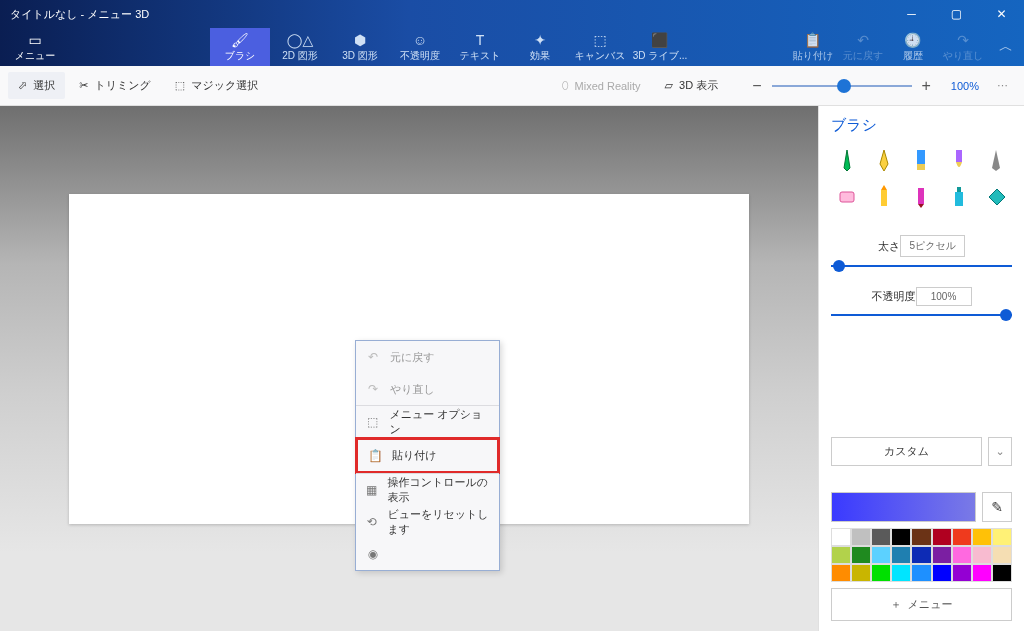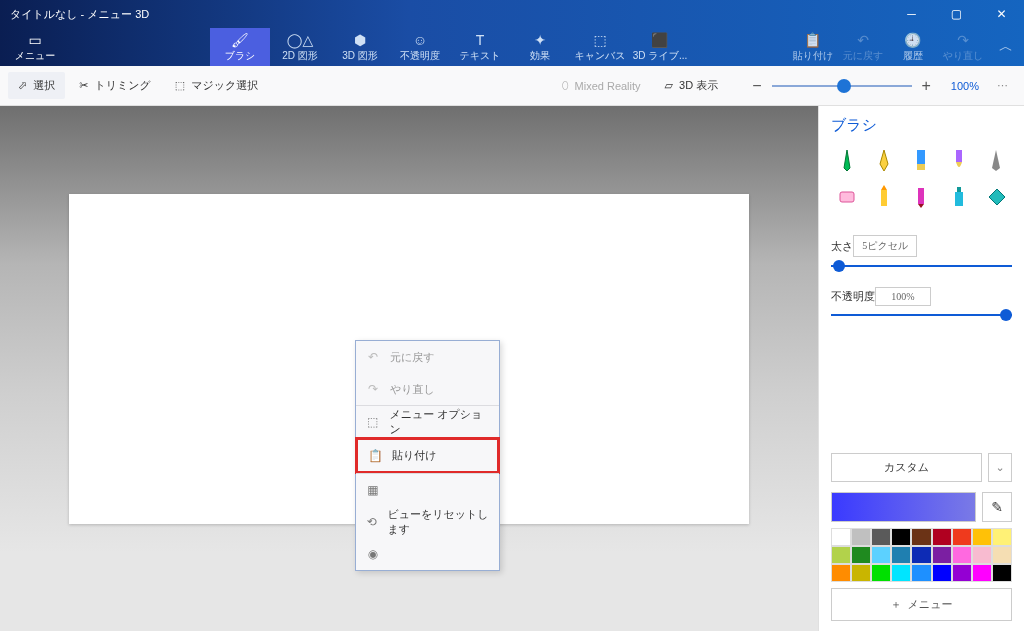--- a/index.html
+++ b/index.html
@@ -38,28 +38,28 @@
 .ctx-item .ci { width: 14px; text-align: center; font-size: 12px; color:#777;}
 .ctx-item.dim .ci { color:#bbb; }
 .ctx-sep { height: 1px; background: #dcdce0; margin: 0 0; }
 .ctx-hl { border: 3px solid #e02a2a; margin: -1px; }
 .ctx-hl .ctx-item{height:31px;}
 
 .side { width: 206px; border-left: 1px solid #e0e0e0; background: #fff; display: flex; flex-direction: column; padding: 10px 12px; font-size: 12px; color: #333; overflow:hidden;}
 .side h3 { font-size: 15px; color: #0e5bd6; font-weight: 500; margin-bottom: 10px; }
 .brush-grid { display: grid; grid-template-columns: repeat(5, 1fr); gap: 6px; margin-bottom: 18px; }
 .brush-cell { height: 30px; display: flex; align-items: center; justify-content: center; font-size: 20px; }
-.slider-row { font-size: 11px; margin: 6px 0 2px; display:flex; justify-content:flex-start; align-items:center;}
-.val-box { border: 1px solid #ccc; font-size: 10px; padding: 3px 8px; color:#666; min-width:56px; text-align:center;font-family:Liberation Serif, serif;}
+.slider-row { font-size: 11px; margin: 6px 0 2px; display:flex; justify-content:center; align-items:center;}
+.val-box { border: 1px solid #ccc; font-size: 10px; padding: 3px 8px; color:#666; min-width:56px; text-align:center;}
 .slider { width: 100%; height: 2px; background: #0e5bd6; position: relative; margin: 6px 0 14px; }
 .slider .th { width: 12px; height: 12px; border-radius: 50%; background: #0e5bd6; position: absolute; top: -5px; }
 .slider.a .th { left: 2px; }
 .slider.b .th { left: calc(100% - 12px); }
 
-.mat-row { display:flex; gap:6px; margin:auto 0 4px; font-size:11px;}
+.mat-row { display:flex; gap:6px; margin:auto 0 20px; font-size:11px;}
 .mat { flex:1; border:1px solid #ccc; padding:6px; text-align:center; display:flex; align-items:center; justify-content:center;}
 .chev { width:24px; border:1px solid #ccc; display:flex;align-items:center;justify-content:center; color:#888;}
 .grad-row{display:flex; gap:6px; margin-top:6px;}
 .gradient { flex:1; height: 30px; background: linear-gradient(to right, #3a3aff, #7a7ae6); border:1px solid #ccc;}
 .eye{width:30px;border:1px solid #ccc;display:flex;align-items:center;justify-content:center;font-size:14px;}
 .palette { display: grid; grid-template-columns: repeat(9, 1fr); margin-top: 6px; }
 .sw { height: 18px; border: 1px solid #ddd; }
 .add-color { display:flex; align-items:center; justify-content:center; gap:6px; padding:8px; border:1px solid #ccc; margin-top:6px; font-size:11px; color:#555;}
 .icon-svg{display:block;}
 </style>
@@ -190,20 +190,21 @@
         </div>
       <div class="ctx-hl">
           <div class="ctx-item">
             <span class="ci">📋</span>
             <span>貼り付け</span>
           </div>
         </div>
       <div class="ctx-sep"></div>
       <div class="ctx-item">
           <span class="ci">▦</span>
+          <span>操作コントロールの表示</span>
         </div>
       <div class="ctx-item">
           <span class="ci">⟲</span>
           <span>ビューをリセットします</span>
         </div>
       <div class="ctx-item">
           <span class="ci">◉</span>
         </div>
     </div>
   </div>

